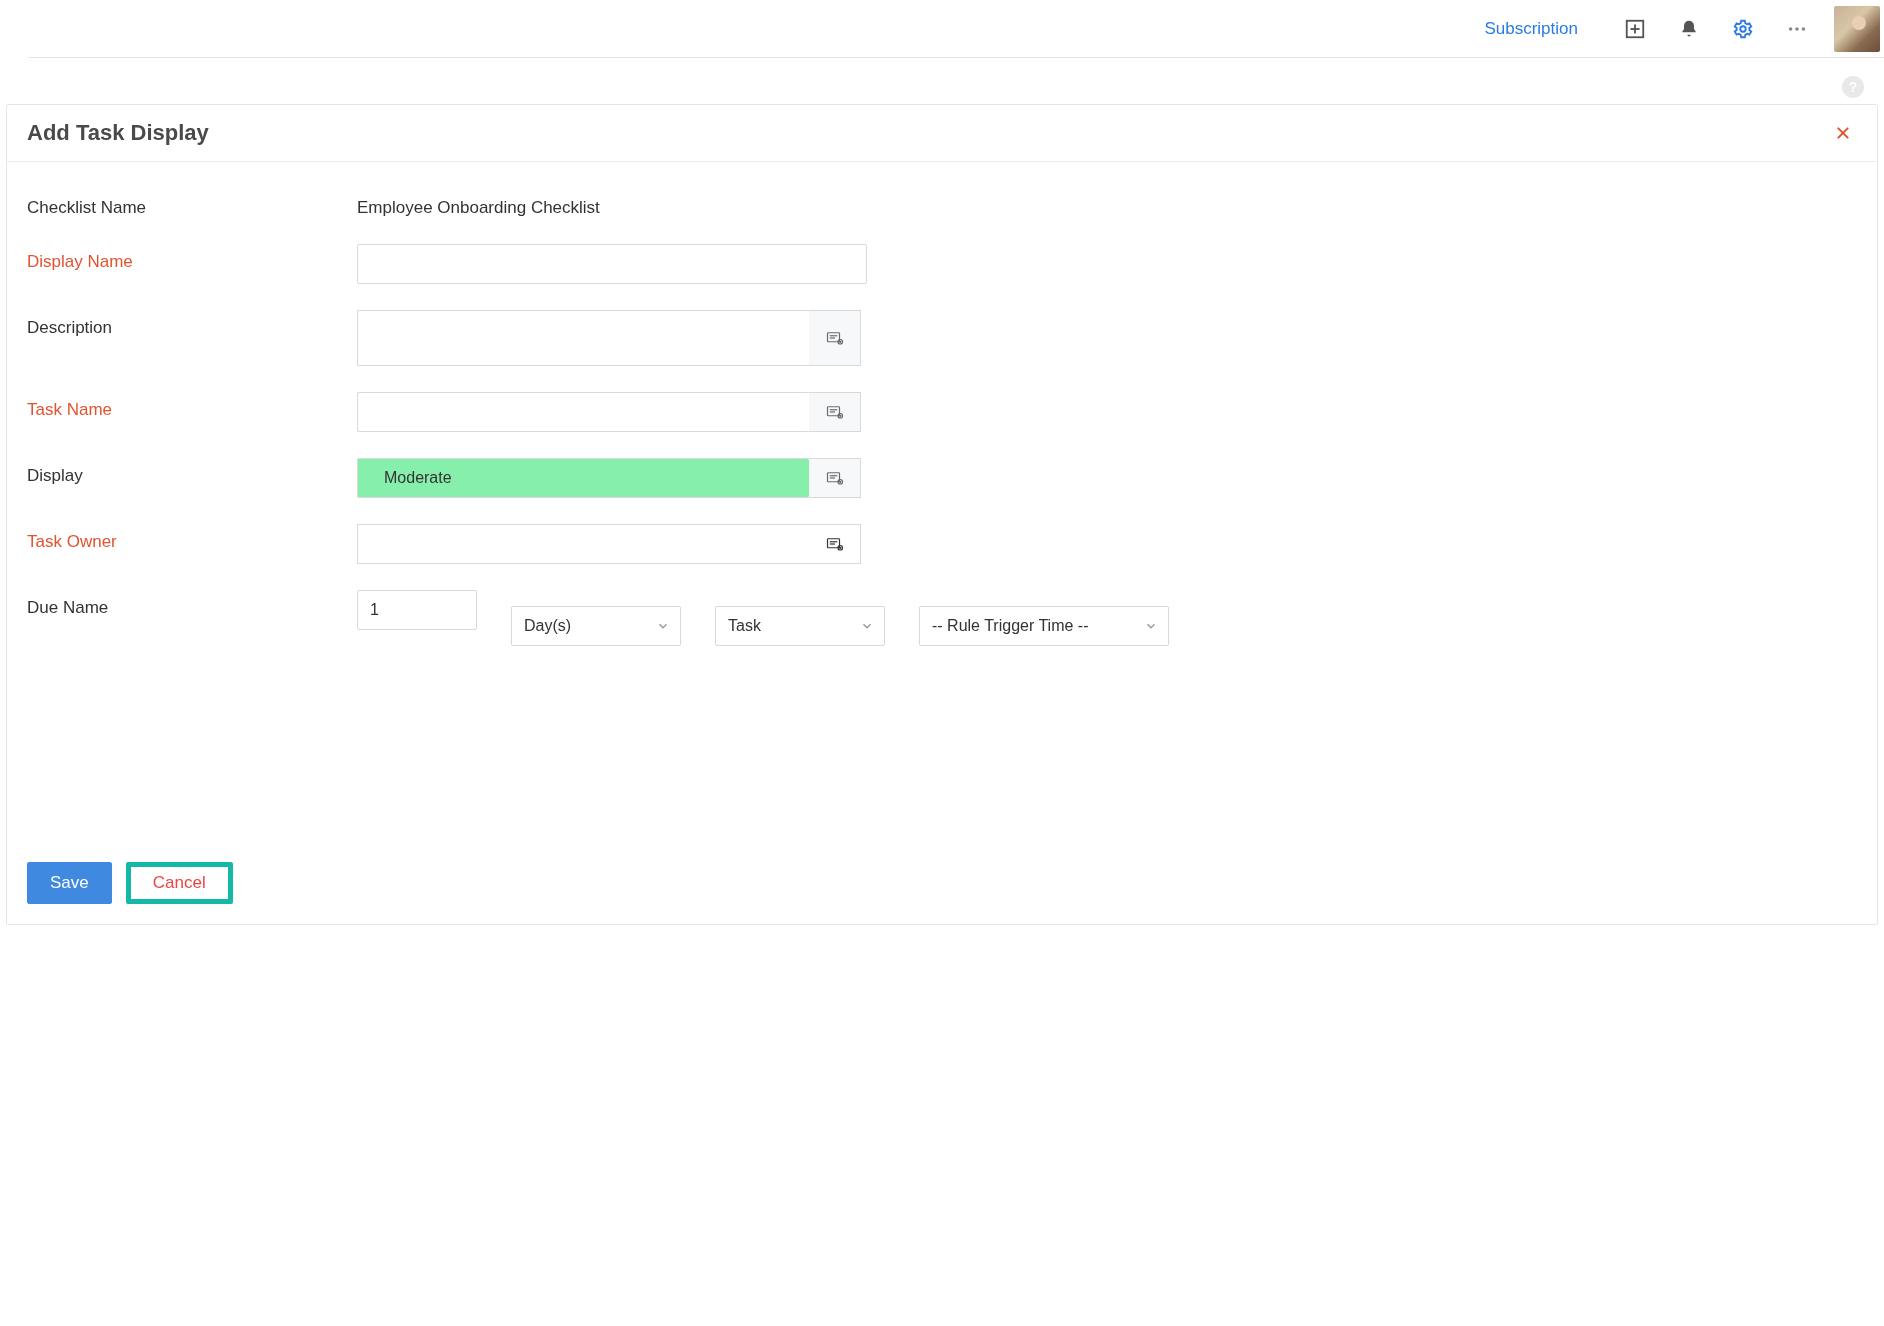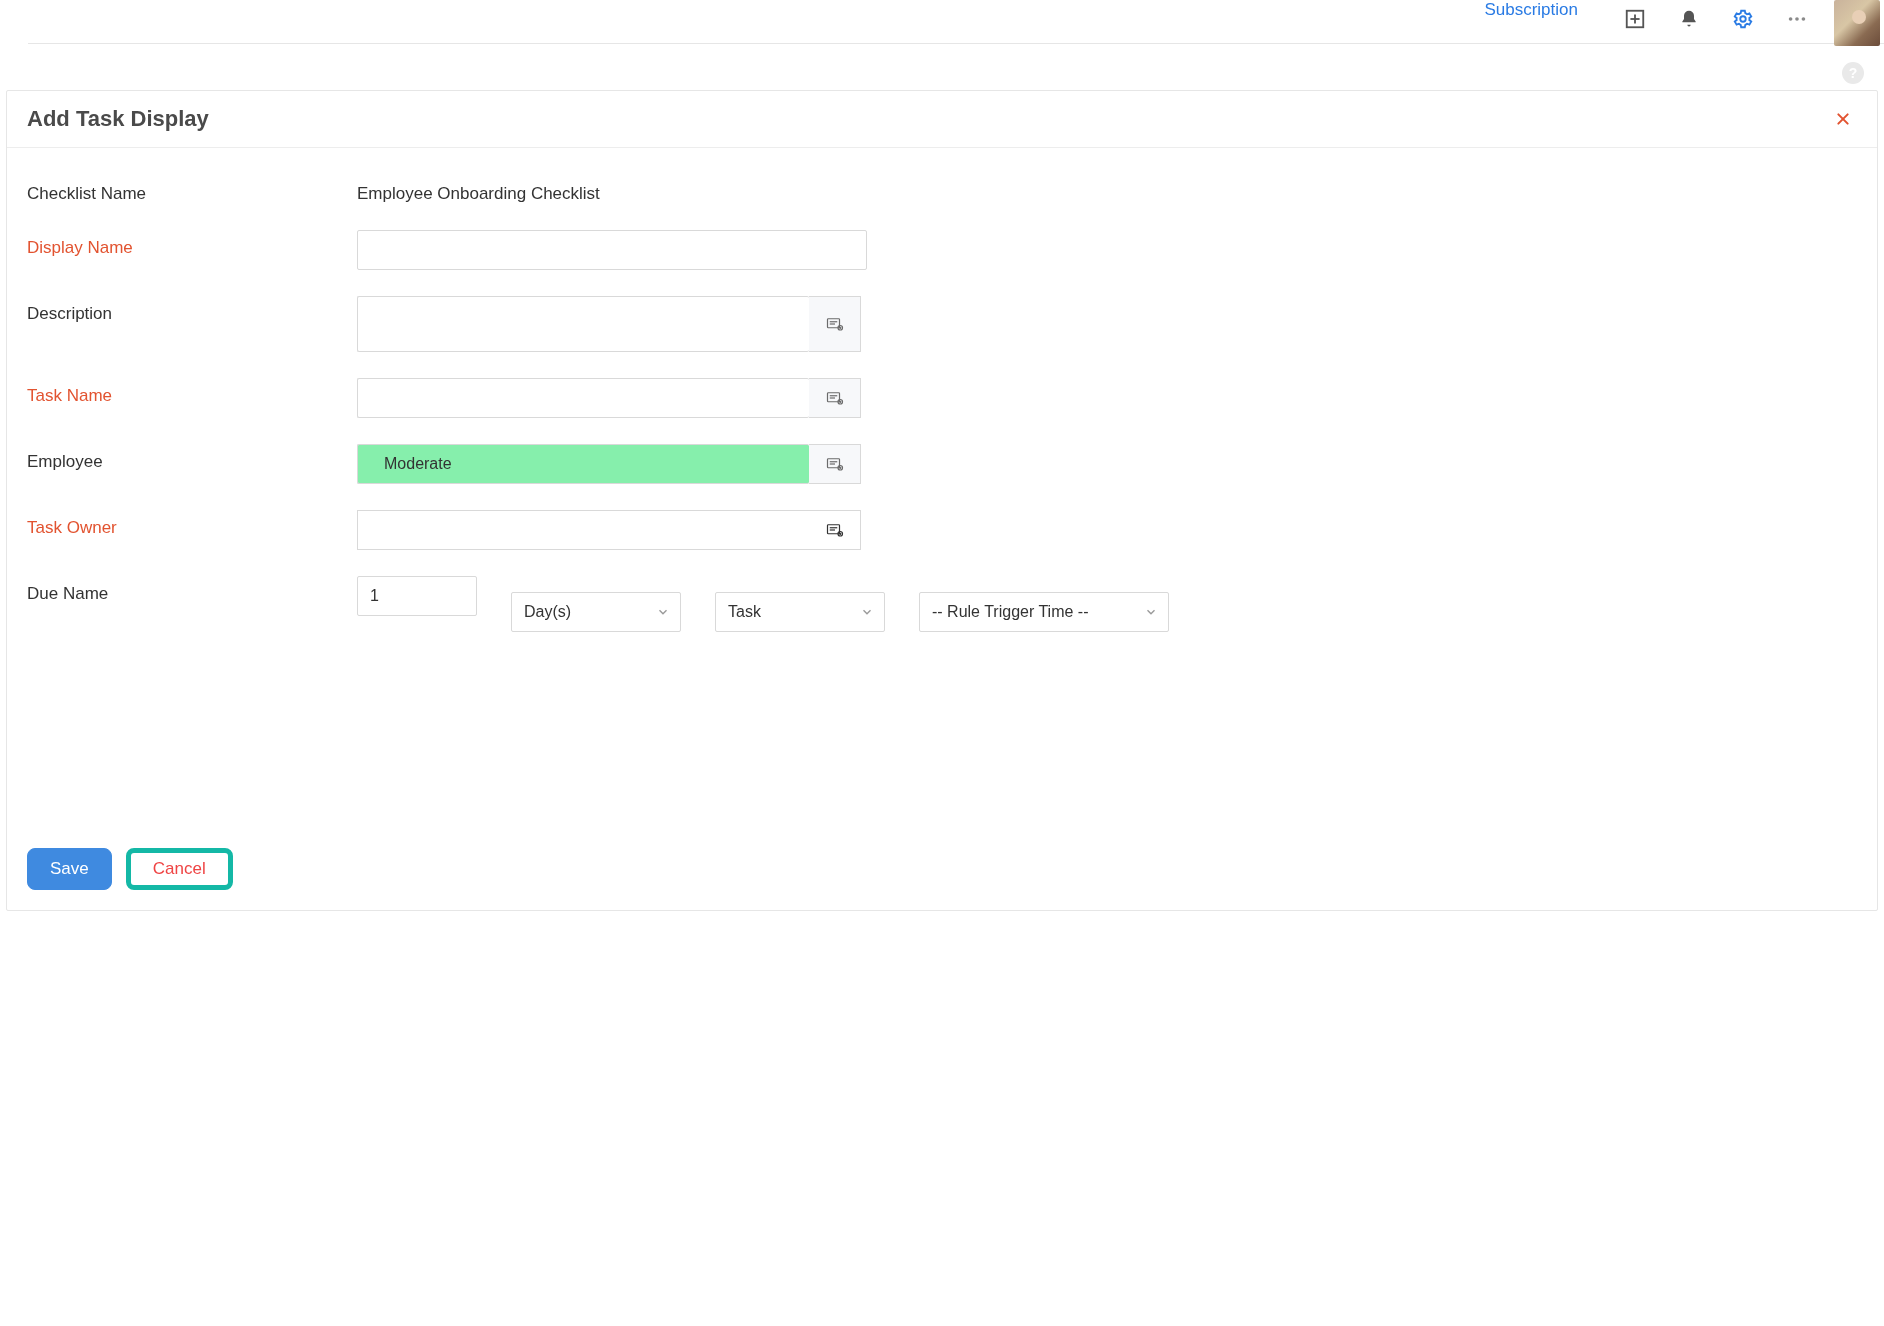--- a/index.html
+++ b/index.html
@@ -4,23 +4,23 @@
 <style>
   * { box-sizing: border-box; margin: 0; padding: 0; }
   body {
     font-family: -apple-system, BlinkMacSystemFont, "Segoe UI", Helvetica, Arial, sans-serif;
     font-size: 16px;
     color: #333;
     background: #fff;
   }
   .topbar {
     display: flex;
-    align-items: flex-start;
+    align-items: center;
     justify-content: flex-end;
-    height: 44px;
+    height: 58px;
     padding: 0 4px 0 20px;
     border-bottom: 1px solid #e6e6e6;
     margin-left: 28px;
   }
   .topbar .subscription {
     color: #2a7be4;
     font-size: 17px;
     margin-right: 30px;
     cursor: pointer;
   }
@@ -98,21 +98,21 @@
     height:40px; padding:0 34px 0 12px; display:inline-flex; align-items:center;
     position:relative; min-width:170px; cursor:pointer; background:#fff;margin-top:16px;
   }
   .select-box .chev{
     position:absolute; right:10px; top:50%; transform:translateY(-50%); color:#9a9a9a;
   }
   .due-row .control{ gap:34px; }
   .footer{
     display:flex; gap:14px; padding: 20px;
   }
-  .btn{ height:42px; padding:12px 22px; border-radius:8px; font-size:17px; cursor:pointer; display:inline-flex; align-items:center; justify-content:center;}
+  .btn{ height:42px; padding:12px 22px; border-radius:2px; font-size:17px; cursor:pointer; display:inline-flex; align-items:center; justify-content:center;}
   .btn-primary{ background:#3f8ae0; color:#fff; border:1px solid #3f8ae0;}
   .btn-secondary{ background:#fff; color:#ef4444; border:5px solid #14b8a6;}
   svg{ display:block; }
 </style>
 </head>
 <body>
 
 <div class="topbar">
   <a class="subscription">Subscription</a>
 
@@ -204,21 +204,21 @@
               <line x1="5" y1="10" x2="12" y2="10"></line>
             <circle cx="19" cy="15" r="3"></circle>
               <line x1="19" y1="13.5" x2="19" y2="16.5"></line>
               <line x1="17.5" y1="15" x2="20.5" y2="15"></line>
           </svg>
         </span>
       </div>
     </div>
 
     <div class="row">
-      <div class="label">Employee</div>
+      <div class="label">Display</div>
       <div class="control">
         <div class="readonly-box" style="border-right:none;">Moderate</div>
         <span class="append-btn">
           <svg width="18" height="16" viewBox="0 0 24 20" fill="none" stroke="#6b6b6b" stroke-width="1.6">
             <rect x="2" y="3" width="16" height="12" rx="1"></rect>
             <line x1="5" y1="7" x2="15" y2="7"></line>
               <line x1="5" y1="10" x2="12" y2="10"></line>
             <circle cx="19" cy="15" r="3"></circle>
               <line x1="19" y1="13.5" x2="19" y2="16.5"></line>
               <line x1="17.5" y1="15" x2="20.5" y2="15"></line>

